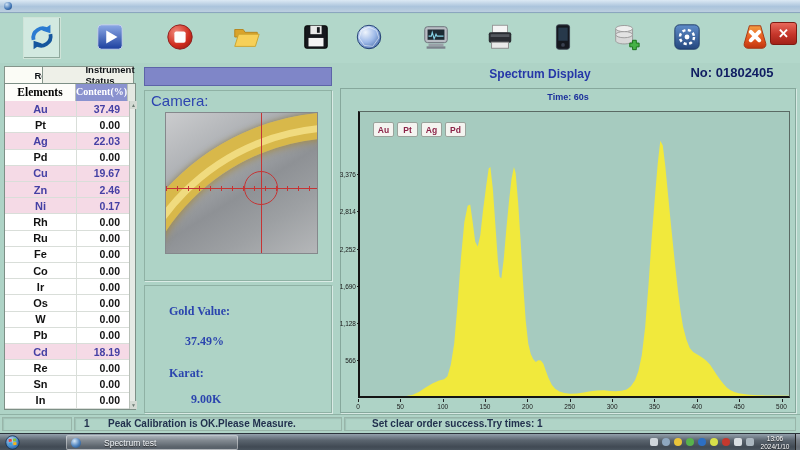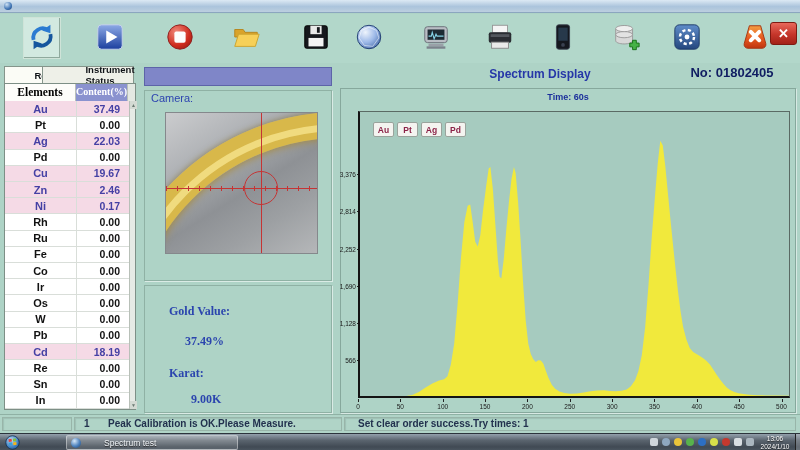--- a/index.html
+++ b/index.html
@@ -55,21 +55,21 @@
   .tscroll { width:8px; background:#e6eae5; border-left:1px solid #b8c0b8; position:relative; }
   .sarrow { position:absolute; left:0; width:7px; height:8px; font-size:5px; line-height:8px;
     text-align:center; color:#6b7a72; background:#d3dad3; cursor:pointer; }
   .sarrow.up { top:0; } .sarrow.down { bottom:0; }
 
   
   .progress-bar { position:absolute; left:144px; top:67px; width:188px; height:19px;
     background:#7f86c8; border:1px solid #5d64a8; }
   .groupbox { position:absolute; border:1px solid #8fb1a4; box-shadow:1px 1px 0 rgba(255,255,255,.55); }
   .camera-group { left:144px; top:90px; width:188px; height:191px; }
-  .camera-label { position:absolute; left:6px; top:1px; font-size:11px; color:#2d44b0; }
+  .camera-label { position:absolute; left:6px; top:1px; font-size:15px; color:#2d44b0; }
   .camera-view { position:absolute; left:20px; top:21px; width:153px; height:142px; overflow:hidden;
     border:1px solid #85888c;
     background:linear-gradient(148deg,#cbccce 0%,#a8abaf 35%,#8e9195 55%,#9da0a3 75%,#b5b7b9 100%); }
   .gold-arc { position:absolute; left:-61px; top:-1px; width:470px; height:470px; border-radius:50%;
     border:26px solid #d8b84a; box-shadow:inset 0 0 10px #a8862a, 0 0 6px rgba(120,95,20,.6); }
   .gold-arc2 { position:absolute; left:-49px; top:11px; width:446px; height:446px; border-radius:50%;
     border:7px solid rgba(246,228,140,.8); }
   .ch-v { position:absolute; left:95px; top:0; bottom:0; width:1px; background:#c53434; }
   .ch-h { position:absolute; left:0; right:0; top:75px; height:1px; background:#c53434; }
   .ch-h::before { content:""; position:absolute; left:0; right:0; top:-2px; height:5px;
@@ -105,21 +105,21 @@
   .xtick { position:absolute; top:3px; transform:translateX(-50%); font-size:6.5px; color:#1a1a1a; }
   .xmark { position:absolute; top:-1px; width:1px; height:3px; background:#222; }
 
   
   .statusbar { position:absolute; left:0; top:414px; width:800px; height:19px;
     background:#b0d4c7; border-top:1px solid #8fb1a4; }
   .seg { position:absolute; top:2px; height:14px; border:1px solid #98b5a9;
     box-shadow:inset 1px 1px 1px rgba(60,90,80,.15); }
   #seg1 { left:2px; width:70px; } #seg2 { left:74px; width:268px; } #seg3 { left:344px; width:452px; }
   .st-text { position:absolute; top:3px; font-size:10px; font-weight:bold; color:#22314e; white-space:nowrap; }
-  #st-count { left:84px; } #st-left { left:108px; } #st-right { left:358px; }
+  #st-count { left:84px; } #st-left { left:108px; } #st-right { left:372px; }
 
   
   .taskbar { position:absolute; left:0; top:433px; width:800px; height:17px;
     background:linear-gradient(#93a0ab,#5a646e 40%,#414a54 80%,#4a545e); border-top:1px solid #2c343c; }
   .start-orb { position:absolute; left:5px; top:1px; width:15px; height:15px; border:none;
     background:transparent; padding:0; cursor:pointer; }
   .task-app { position:absolute; left:66px; top:1px; width:172px; height:15px; border-radius:2px;
     background:linear-gradient(rgba(255,255,255,.32),rgba(255,255,255,.10));
     border:1px solid rgba(255,255,255,.4); display:flex; align-items:center; gap:4px;
     padding-left:4px; cursor:pointer; }

